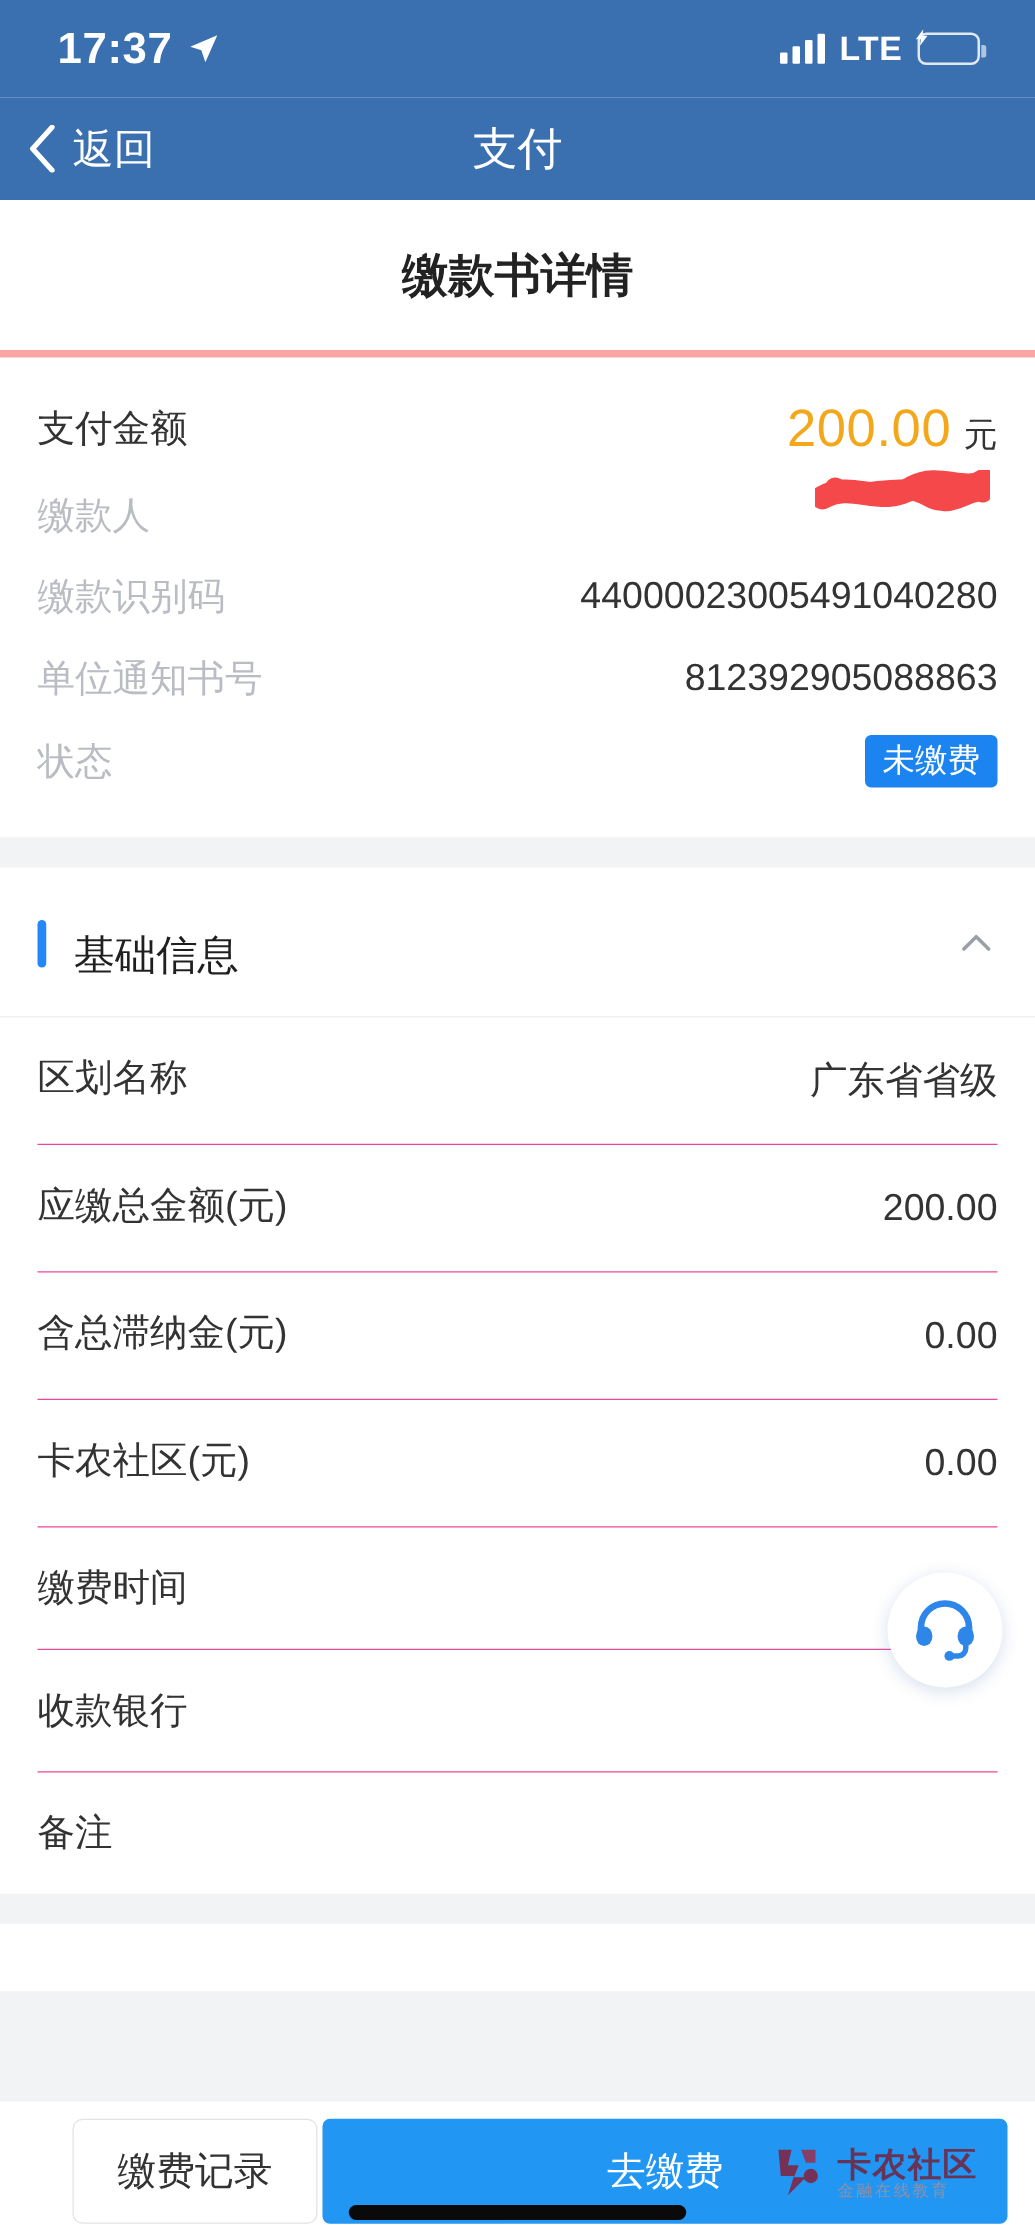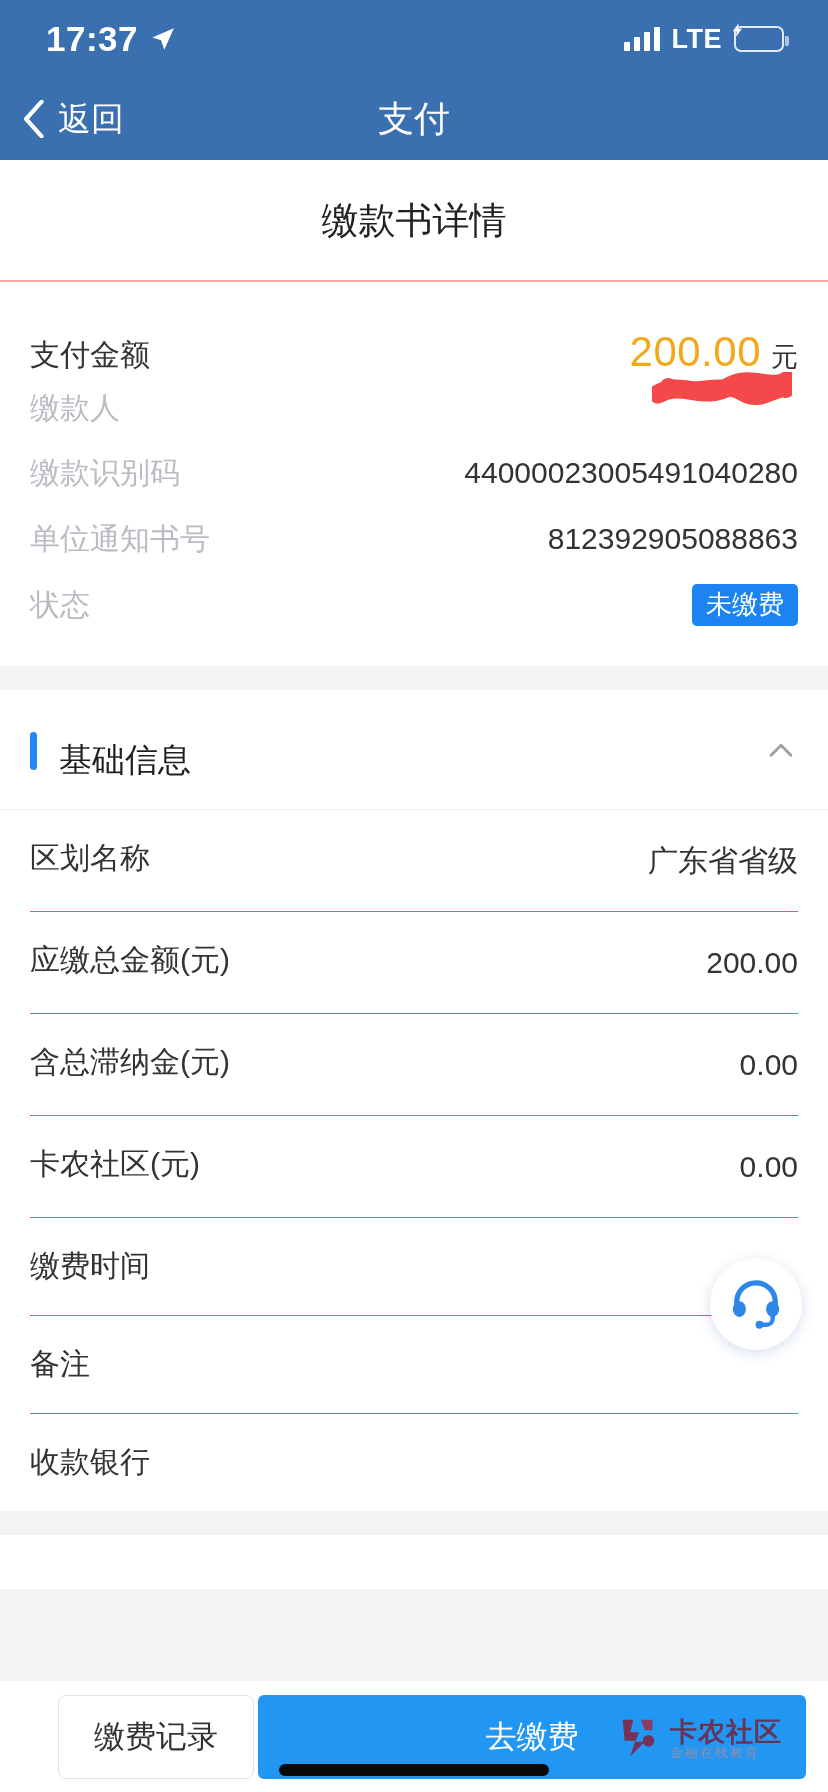--- a/index.html
+++ b/index.html
@@ -94,32 +94,32 @@
     overflow: hidden;
     background: #f2f3f5;
     position: relative;
   }
 
   .card { background: #fff; }
 
   .page-title {
     text-align: center;
     font-size: 37px;
-    font-weight: 400;
+    font-weight: 700;
     color: #222;
     padding: 36px 0 34px;
-    border-bottom: 2px solid #fca5a5;
+    border-bottom: 6px solid #fca5a5;
   }
 
   .summary { padding: 20px 30px 28px; }
   .sum-row {
     display: flex; align-items: center; justify-content: space-between;
     min-height: 66px;
   }
-  .sum-row.first { min-height: 74px; align-items: flex-end; }
+  .sum-row.first { min-height: 74px; }
   .sum-label { font-size: 30px; color: #333; }
   .sum-label.muted { color: #b9bcc2; }
   .amount-wrap { display: flex; align-items: baseline; gap: 10px; }
   .amount-num { font-size: 42px; color: #F3A81C; font-weight: 400; letter-spacing: .5px; }
   .amount-unit { font-size: 27px; color: #333; }
   .sum-value {
     font-size: 30px; color: #333; text-align: right;
   }
   .payer-row { position: relative; min-height: 64px; }
   .payer-value { font-size: 30px; color: #333; }
@@ -367,25 +367,25 @@
         </div>
         <div class="drow">
           <span class="k">卡农社区(元)</span>
           <span class="v">0.00</span>
         </div>
         <div class="drow">
           <span class="k">缴费时间</span>
           <span class="v"></span>
         </div>
         <div class="drow">
+          <span class="k">收款银行</span>
+          <span class="v"></span>
+        </div>
+        <div class="drow">
           <span class="k">备注</span>
-          <span class="v"></span>
-        </div>
-        <div class="drow">
-          <span class="k">收款银行</span>
           <span class="v"></span>
         </div>
       </div>
     </div>
 
     <div class="gap"></div>
 
     <div class="card">
       <div class="section-head" style="border-bottom:none;">
         

